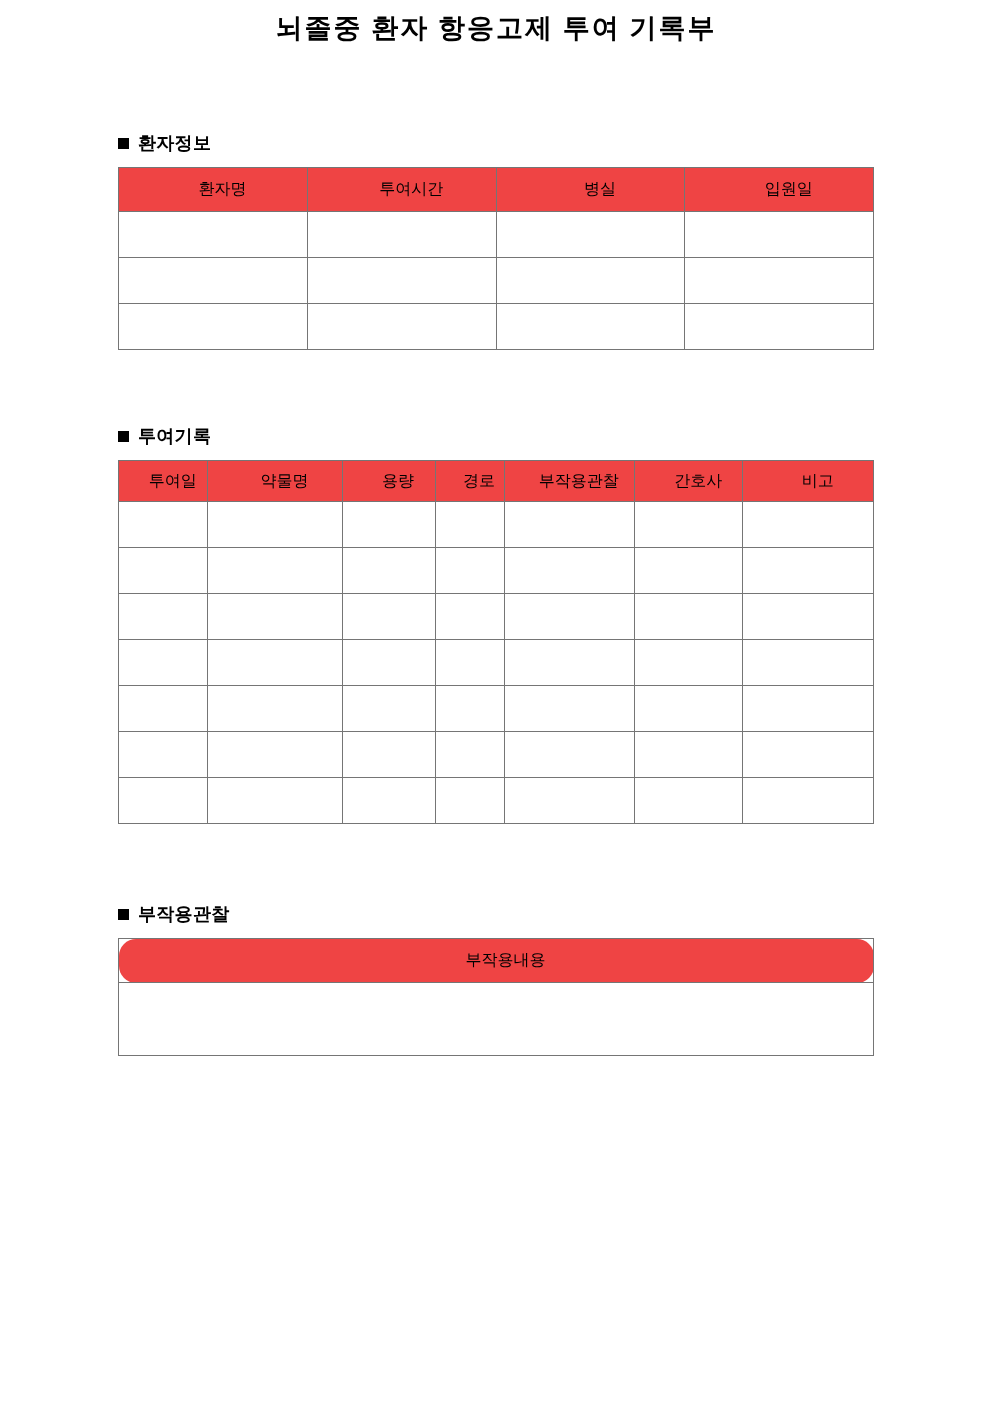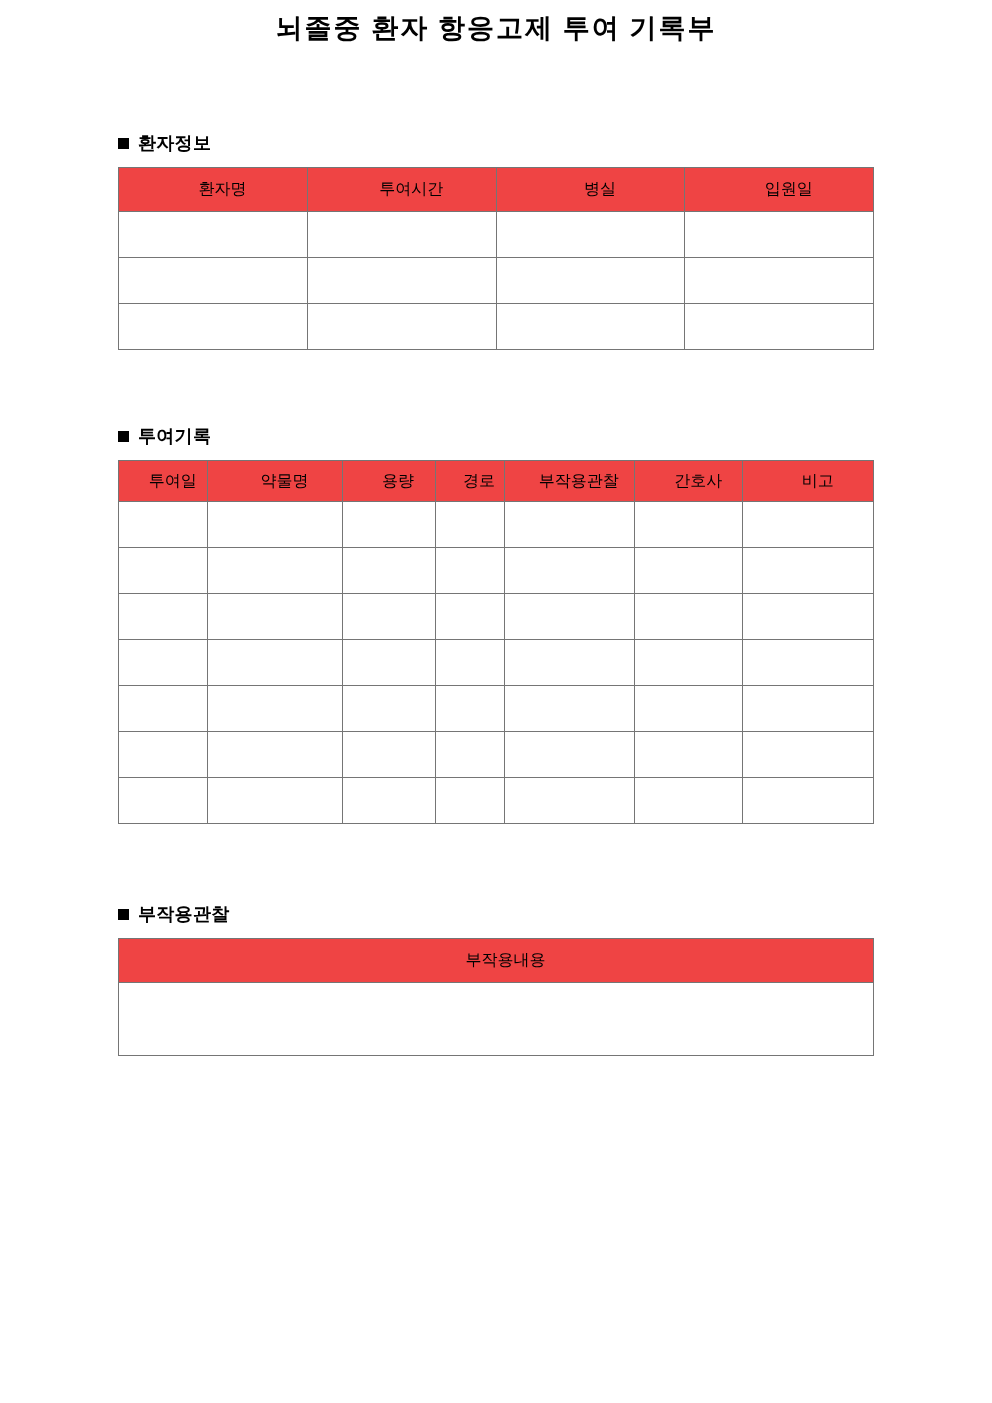--- a/index.html
+++ b/index.html
@@ -76,21 +76,21 @@
   #patient-info-section { margin-top: 87px; }
   #patient-info-table tbody td { height: 45px; }
 
   
   #admin-record-section { margin-top: 74px; }
   #admin-record-table thead th { height: 40px; }
   #admin-record-table tbody td { height: 45px; }
 
   
   #side-effect-section { margin-top: 78px; }
-  #side-effect-table thead th { height: 43px; }
+  #side-effect-table thead th { height: 43px; border-radius: 17px; }
   #side-effect-table tbody td { height: 72px; }
 </style>
 </head>
 <body>
 
 <div class="page">
 
   <h1 class="doc-title">뇌졸중 환자 항응고제 투여 기록부</h1>
 
   <div class="section" id="patient-info-section">

